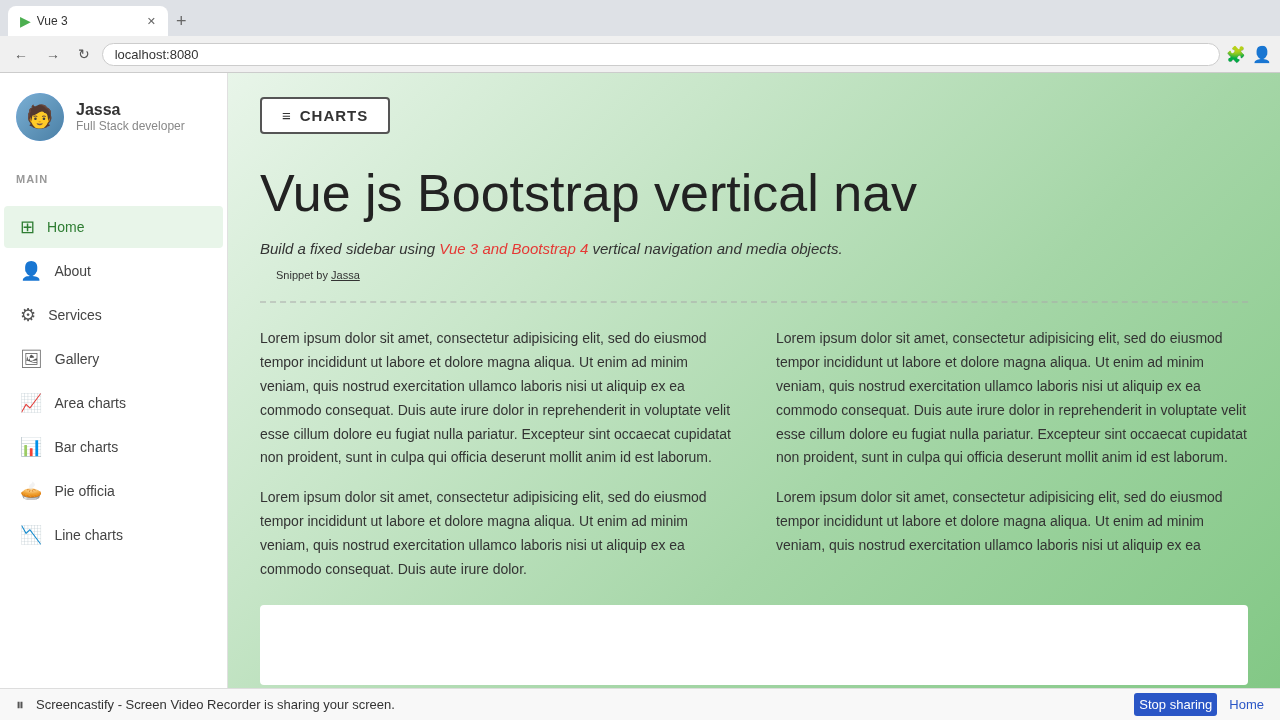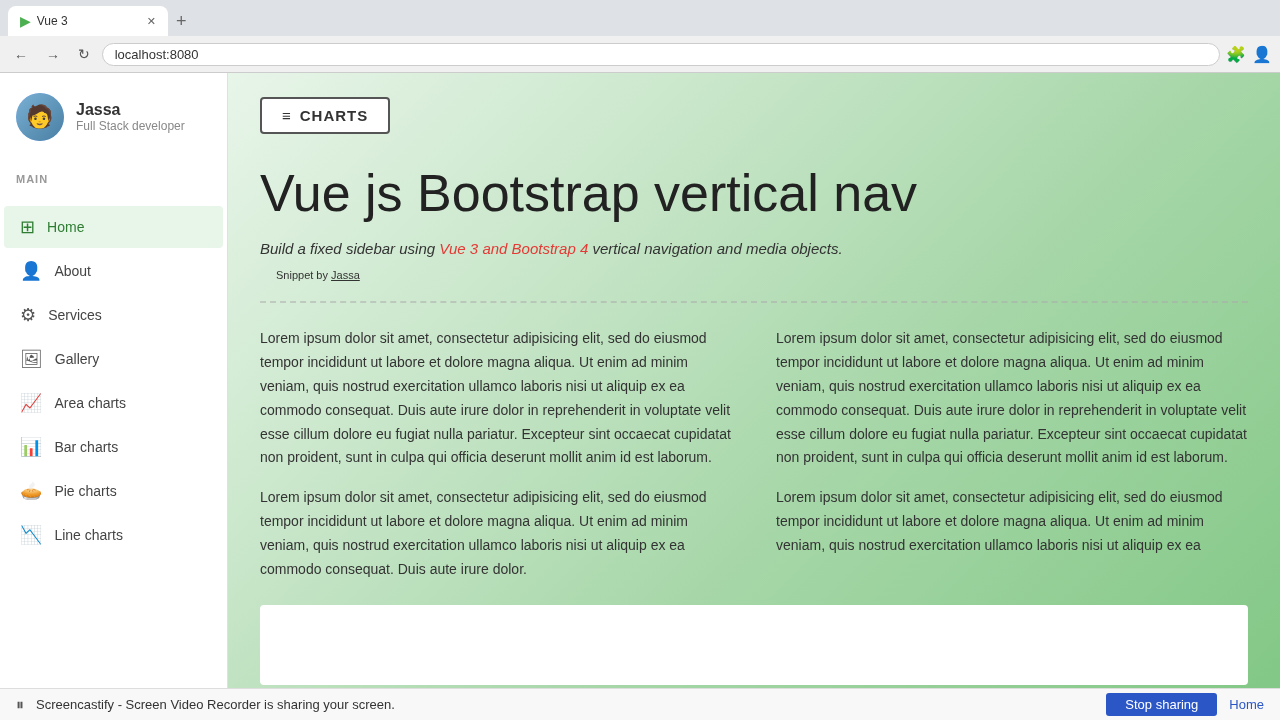--- a/index.html
+++ b/index.html
@@ -215,21 +215,21 @@
       font-size: 13px;
       color: #333;
       z-index: 100;
     }
     .pause-icon { font-size: 16px; color: #555; }
     .screencastify-text { flex: 1; }
     .stop-sharing-btn {
       background: #2a56c6;
       color: #fff;
       border: none;
-      padding: 4px 19px;
+      padding: 4px 5px;
       border-radius: 3px;
       font-size: 13px;
       cursor: pointer;
     }
     .hide-btn {
       background: none;
       border: none;
       font-size: 13px;
       color: #2a56c6;
       cursor: pointer;
@@ -295,21 +295,21 @@
     <div class="sidebar-item">
       <span class="sidebar-icon">📈</span>
       <span>Area charts</span>
     </div>
     <div class="sidebar-item">
       <span class="sidebar-icon">📊</span>
       <span>Bar charts</span>
     </div>
     <div class="sidebar-item">
       <span class="sidebar-icon">🥧</span>
-      <span>Pie charts</span>
+      <span>Pie officia</span>
     </div>
     <div class="sidebar-item">
       <span class="sidebar-icon">📉</span>
       <span>Line charts</span>
     </div>
   </div>
 
   <div class="main-content">
     <button class="toggle-btn">
       <span>≡</span>

